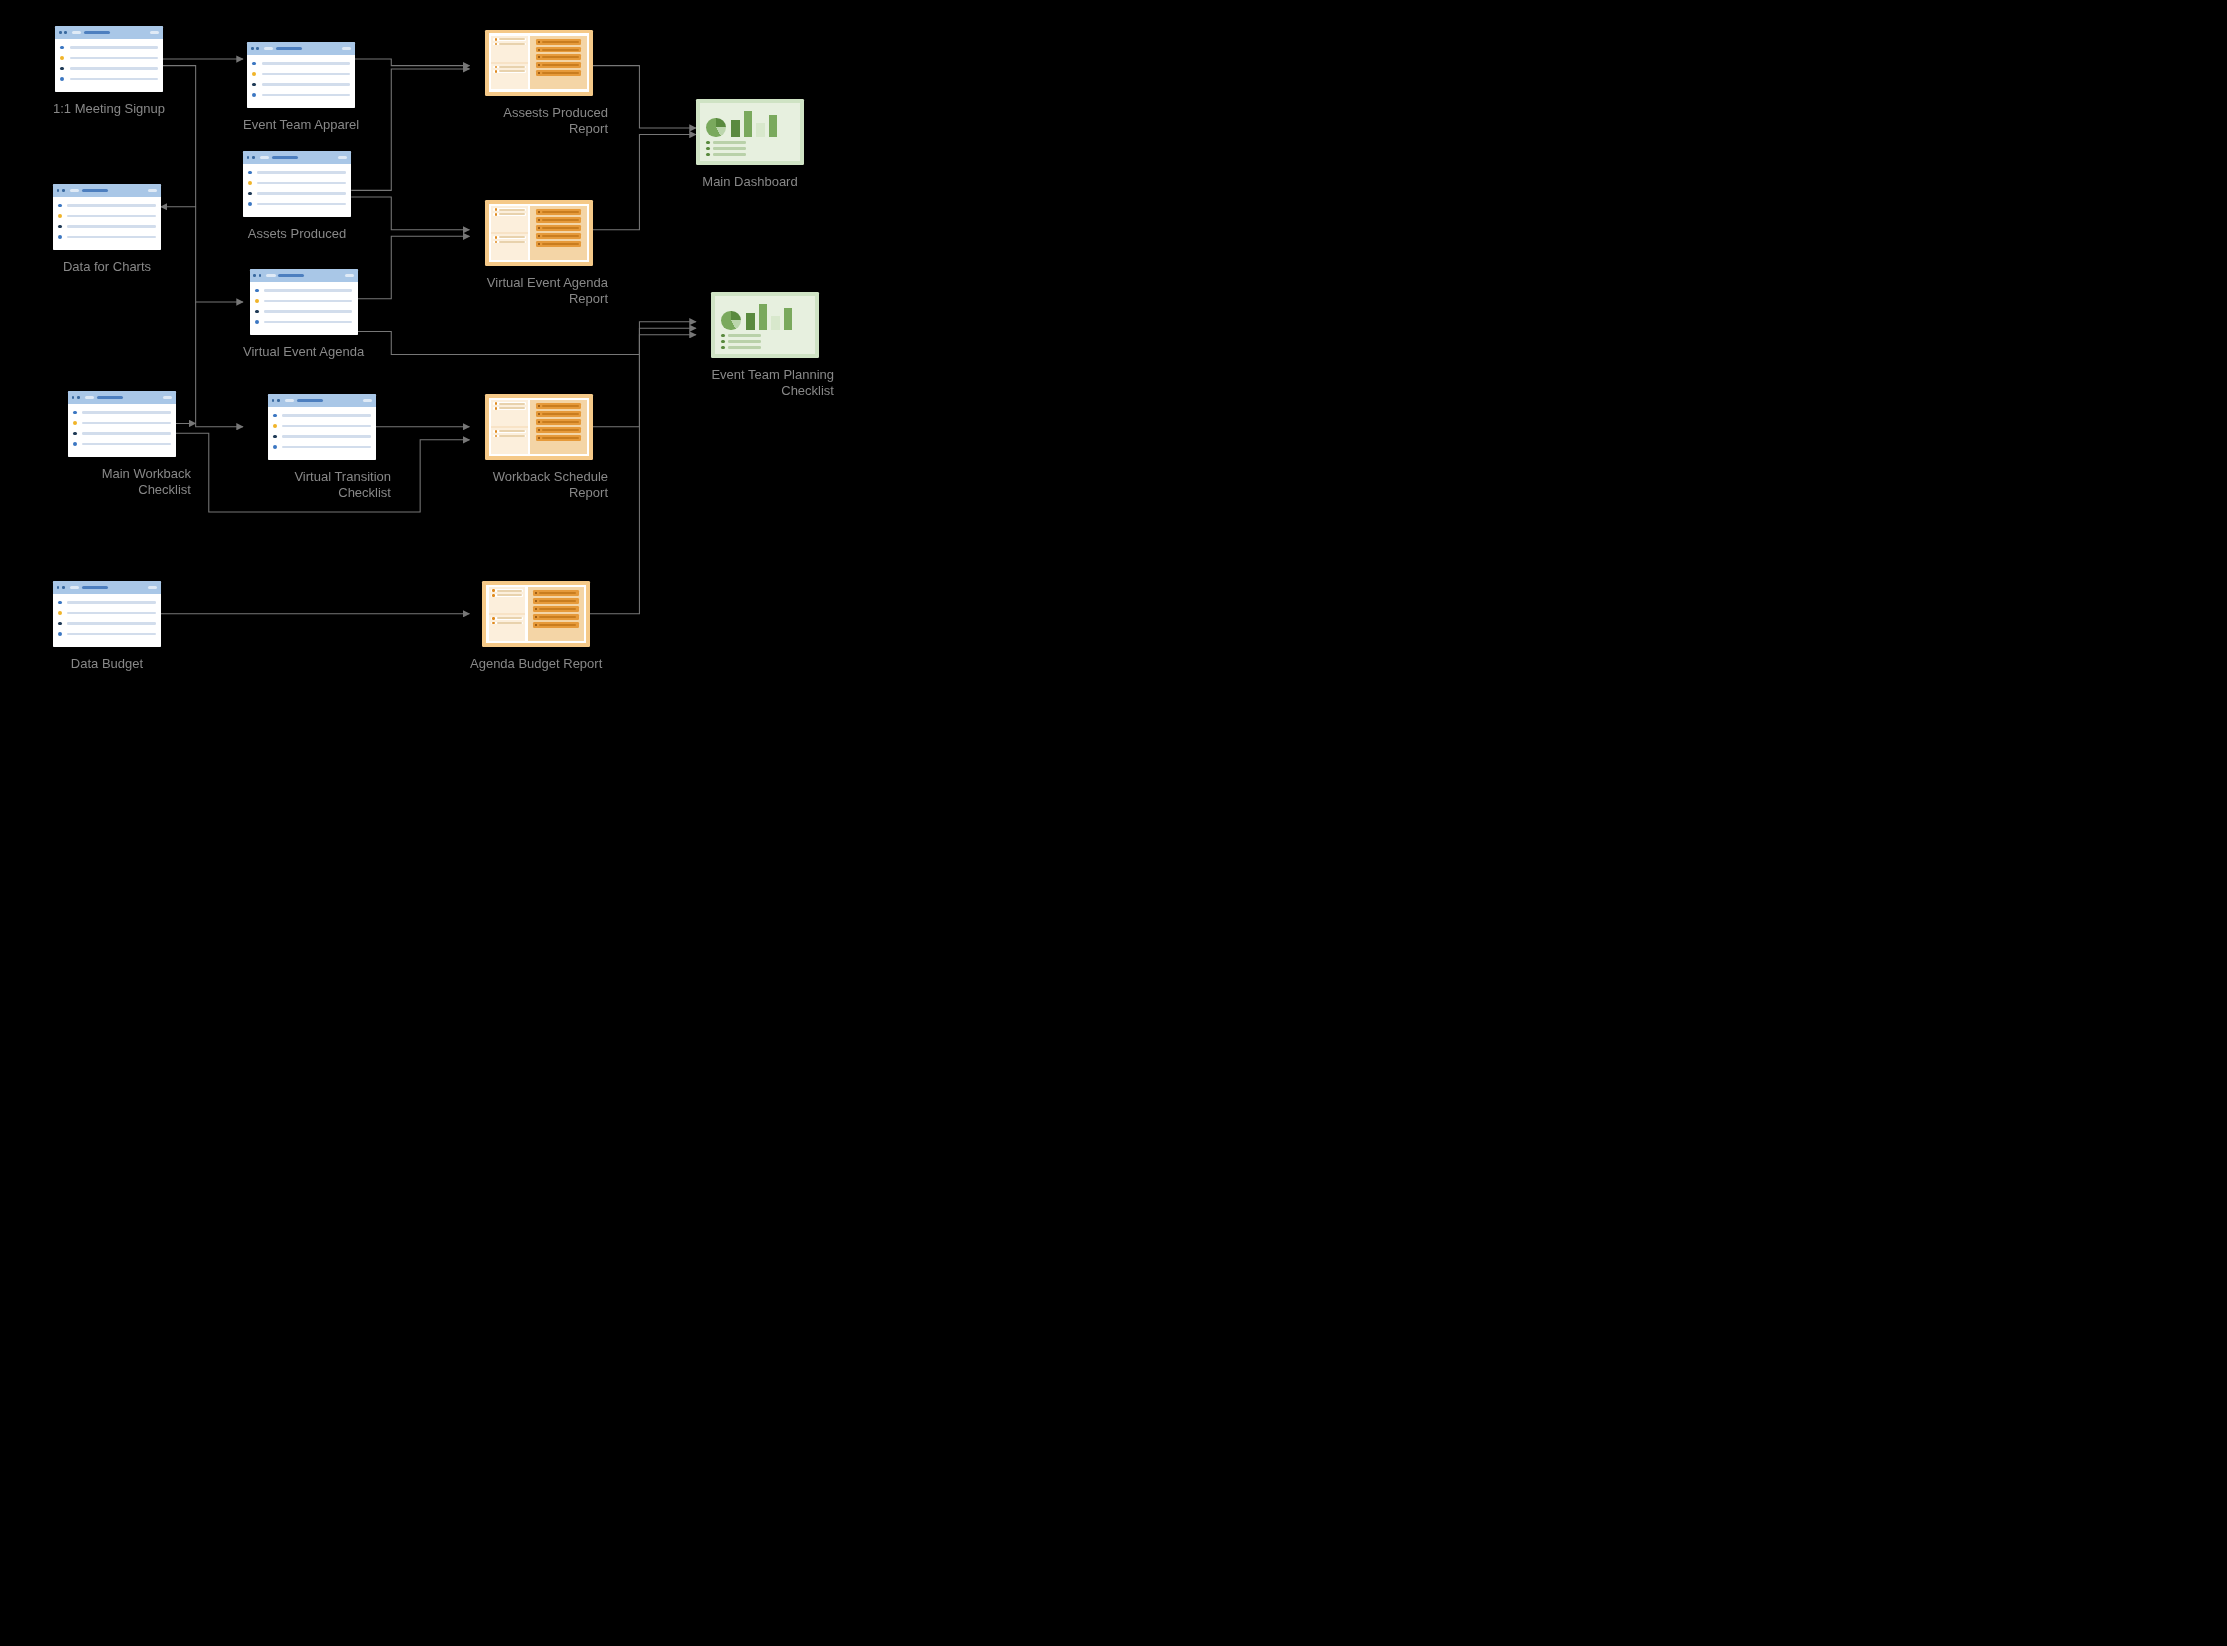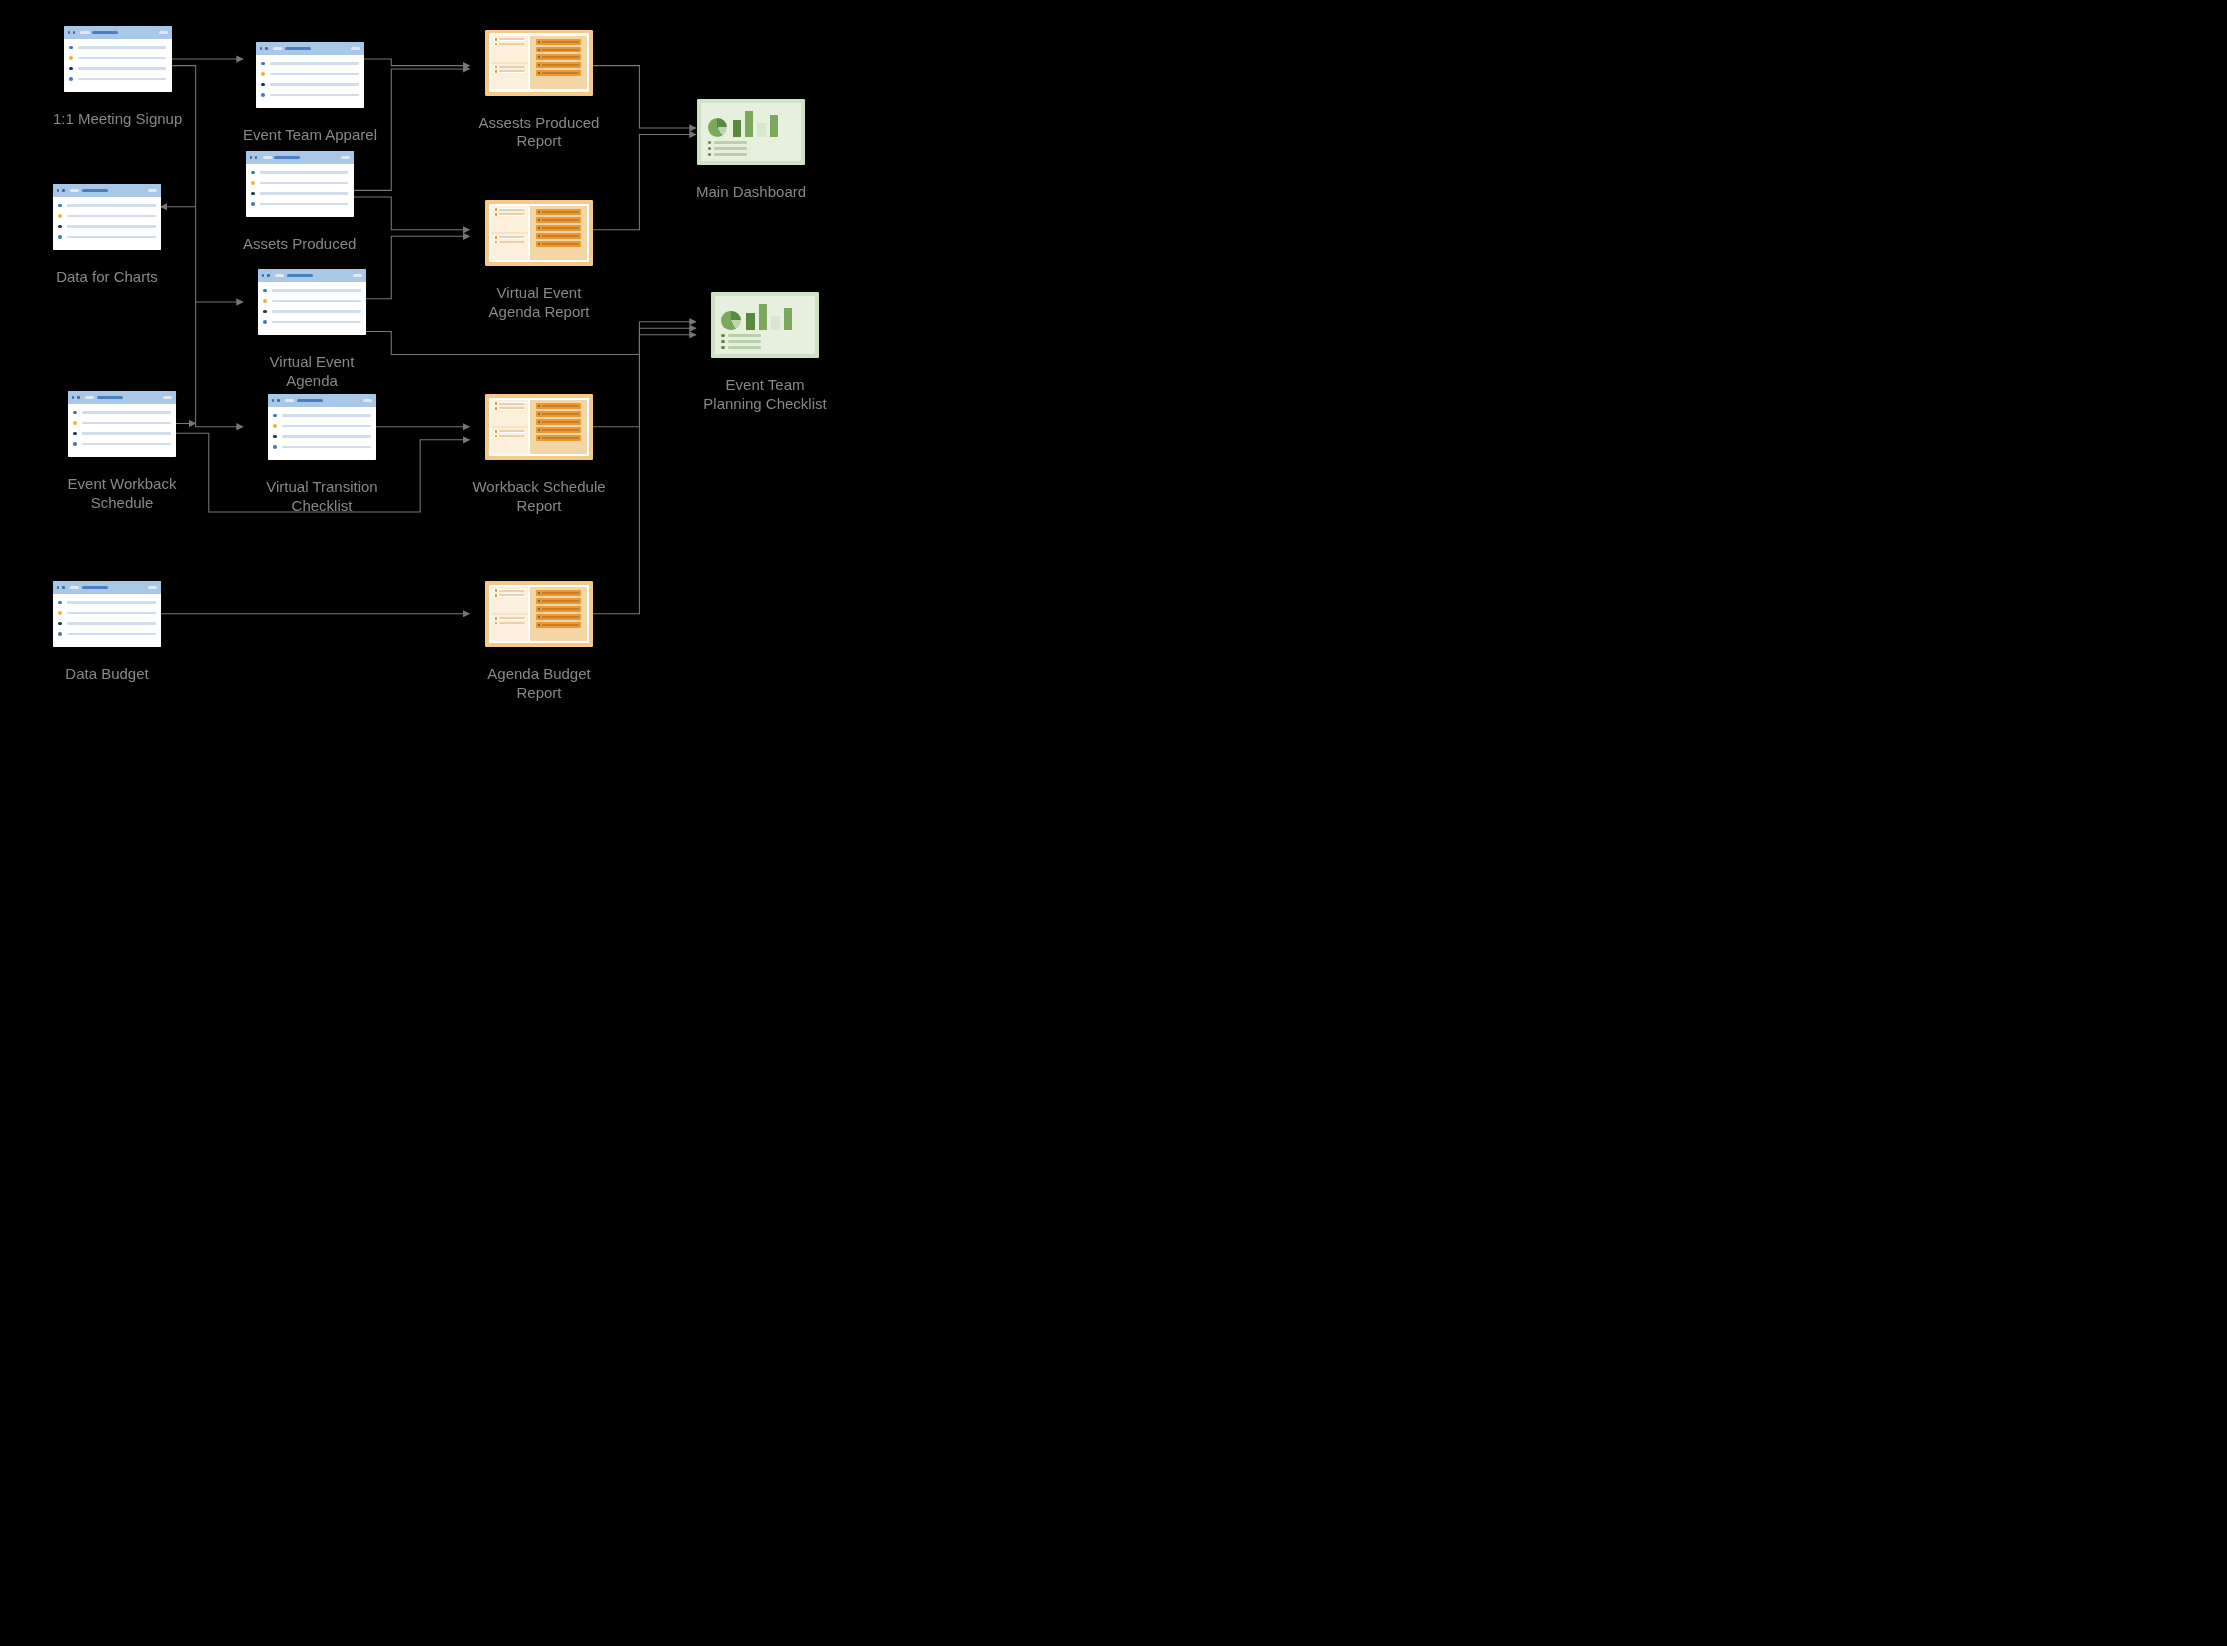--- a/index.html
+++ b/index.html
@@ -1,20 +1,20 @@
 <!DOCTYPE html>
 <html style="font-size:10.5px"><head>
 <meta charset="utf-8">
 <style>
   html,body{margin:0;padding:0;background:#000;font-family:Arial,Helvetica,sans-serif}
   .diagram{position:relative;width:990px;height:730px;}
   .svg-layer{position:absolute;inset:0;width:990px;height:730px;pointer-events:none}
   .node{position:absolute;display:flex;flex-direction:column;align-items:center}
   .card{width:108px;height:66px;border-radius:1.3px;overflow:hidden;display:flex;flex-direction:column}
-  .label{margin-top:18px;color:#888;font-size:15px;text-align:center;line-height:1.25;max-width:138px}
+  .label{margin-top:9px;color:#888;font-size:13px;text-align:right;line-height:1.25;max-width:138px}
   
   .s{background:#c9dcf0}
   .s .hdr{height:13px;background:#a9c7e7;display:flex;align-items:center;gap:2.6px;padding:0 3.9px}
   .s .hdr .dot{width:2.6px;height:2.6px;border-radius:50%;background:#3a6aa0}
   .s .hdr .pill{width:9.2px;height:3.3px;border-radius:2px;background:#dfeaf6;margin-left:2.6px}
   .s .hdr .pill2{width:26px;height:3.3px;border-radius:2px;background:#4d7fbf}
   .s .hdr .sp{flex:1}
   .s .body{flex:1;background:#fff;padding:6.6px 5.3px;display:flex;flex-direction:column;gap:6.6px}
   .s .row{display:flex;align-items:center;gap:5.3px}
   .s .row .b{width:3.9px;height:3.9px;border-radius:50%}
@@ -180,21 +180,21 @@
           <div class="row">
             <span class="b b-dark"></span>
             <span class="ln"></span>
           </div>
           <div class="row">
             <span class="b b-blue"></span>
             <span class="ln"></span>
           </div>
         </div>
       </div>
-  <div class="label">Event Workback Schedule</div>
+  <div class="label">Main Workback Checklist</div>
 </div>
 
 <div class="node" style="left:53px;top:581px">
   <div class="card s">
         <div class="hdr">
           <span class="dot"></span>
           <span class="dot"></span>
           <span class="pill"></span>
           <span class="pill2"></span>
           <span class="sp"></span>

